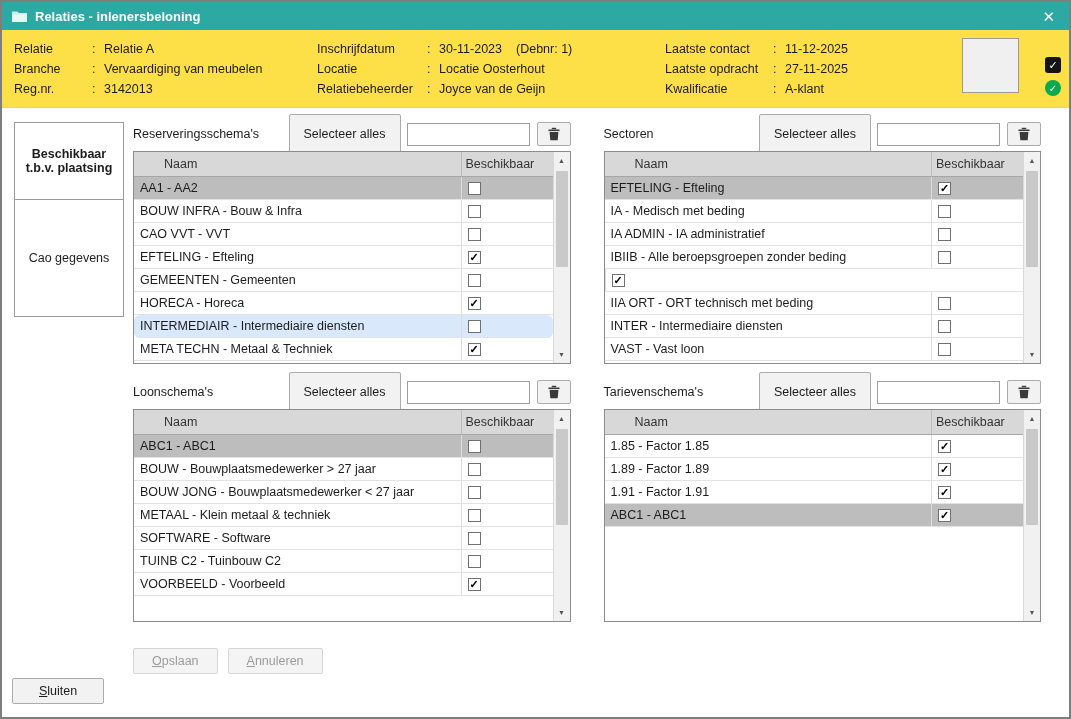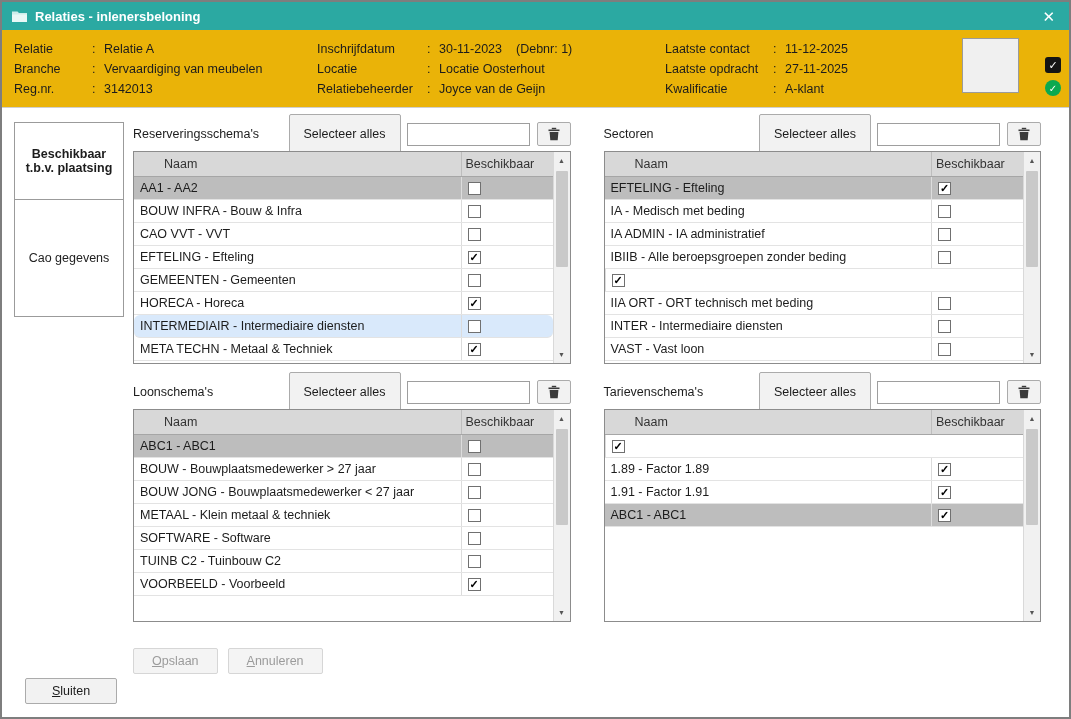--- a/index.html
+++ b/index.html
@@ -31,21 +31,21 @@
     margin-left: auto;
     font-size: 15px;
     cursor: pointer;
     padding: 0 4px;
     line-height: 1;
   }
   
   .infobar {
     position: relative;
     height: 78px;
-    background: #eab308;
+    background: #fde047;
     border-bottom: 1px solid #cfcfcf;
     display: flex;
     padding: 9px 12px;
     font-size: 12.5px;
   }
   .info-col1 { width: 303px; }
   .info-col2 { width: 348px; }
   .info-col3 { width: 300px; }
   .info-row { display: flex; line-height: 20px; white-space: nowrap; }
   .info-label { flex-shrink: 0; }
@@ -240,21 +240,21 @@
     padding: 5px 18px;
     background: #f4f4f4;
     border: 1px solid #d6d6d6;
     border-radius: 2px;
     color: #9b9b9b;
     font-size: 12.5px;
     cursor: default;
   }
   .btn-sluiten {
     position: absolute;
-    left: 23px;
+    left: 10px;
     bottom: 13px;
     padding: 5px 26px;
     font-size: 12.5px;
   }
 </style>
 </head>
 <body>
 
 <div class="window">
 
@@ -576,20 +576,21 @@
             </svg>
           </button>
         </div>
         <div class="grid-box">
           <div class="grid-header">
             <span class="gh-name">Naam</span>
             <span class="gh-check">Beschikbaar</span>
           </div>
           <div class="grid-body">
               <div class="row">
+                <span class="cell-name">1.85 - Factor 1.85</span>
                 <span class="cell-check">
                   <span class="cb checked">✓</span>
                 </span>
               </div>
               <div class="row">
                 <span class="cell-name">1.89 - Factor 1.89</span>
                 <span class="cell-check">
                   <span class="cb checked">✓</span>
                 </span>
               </div>

